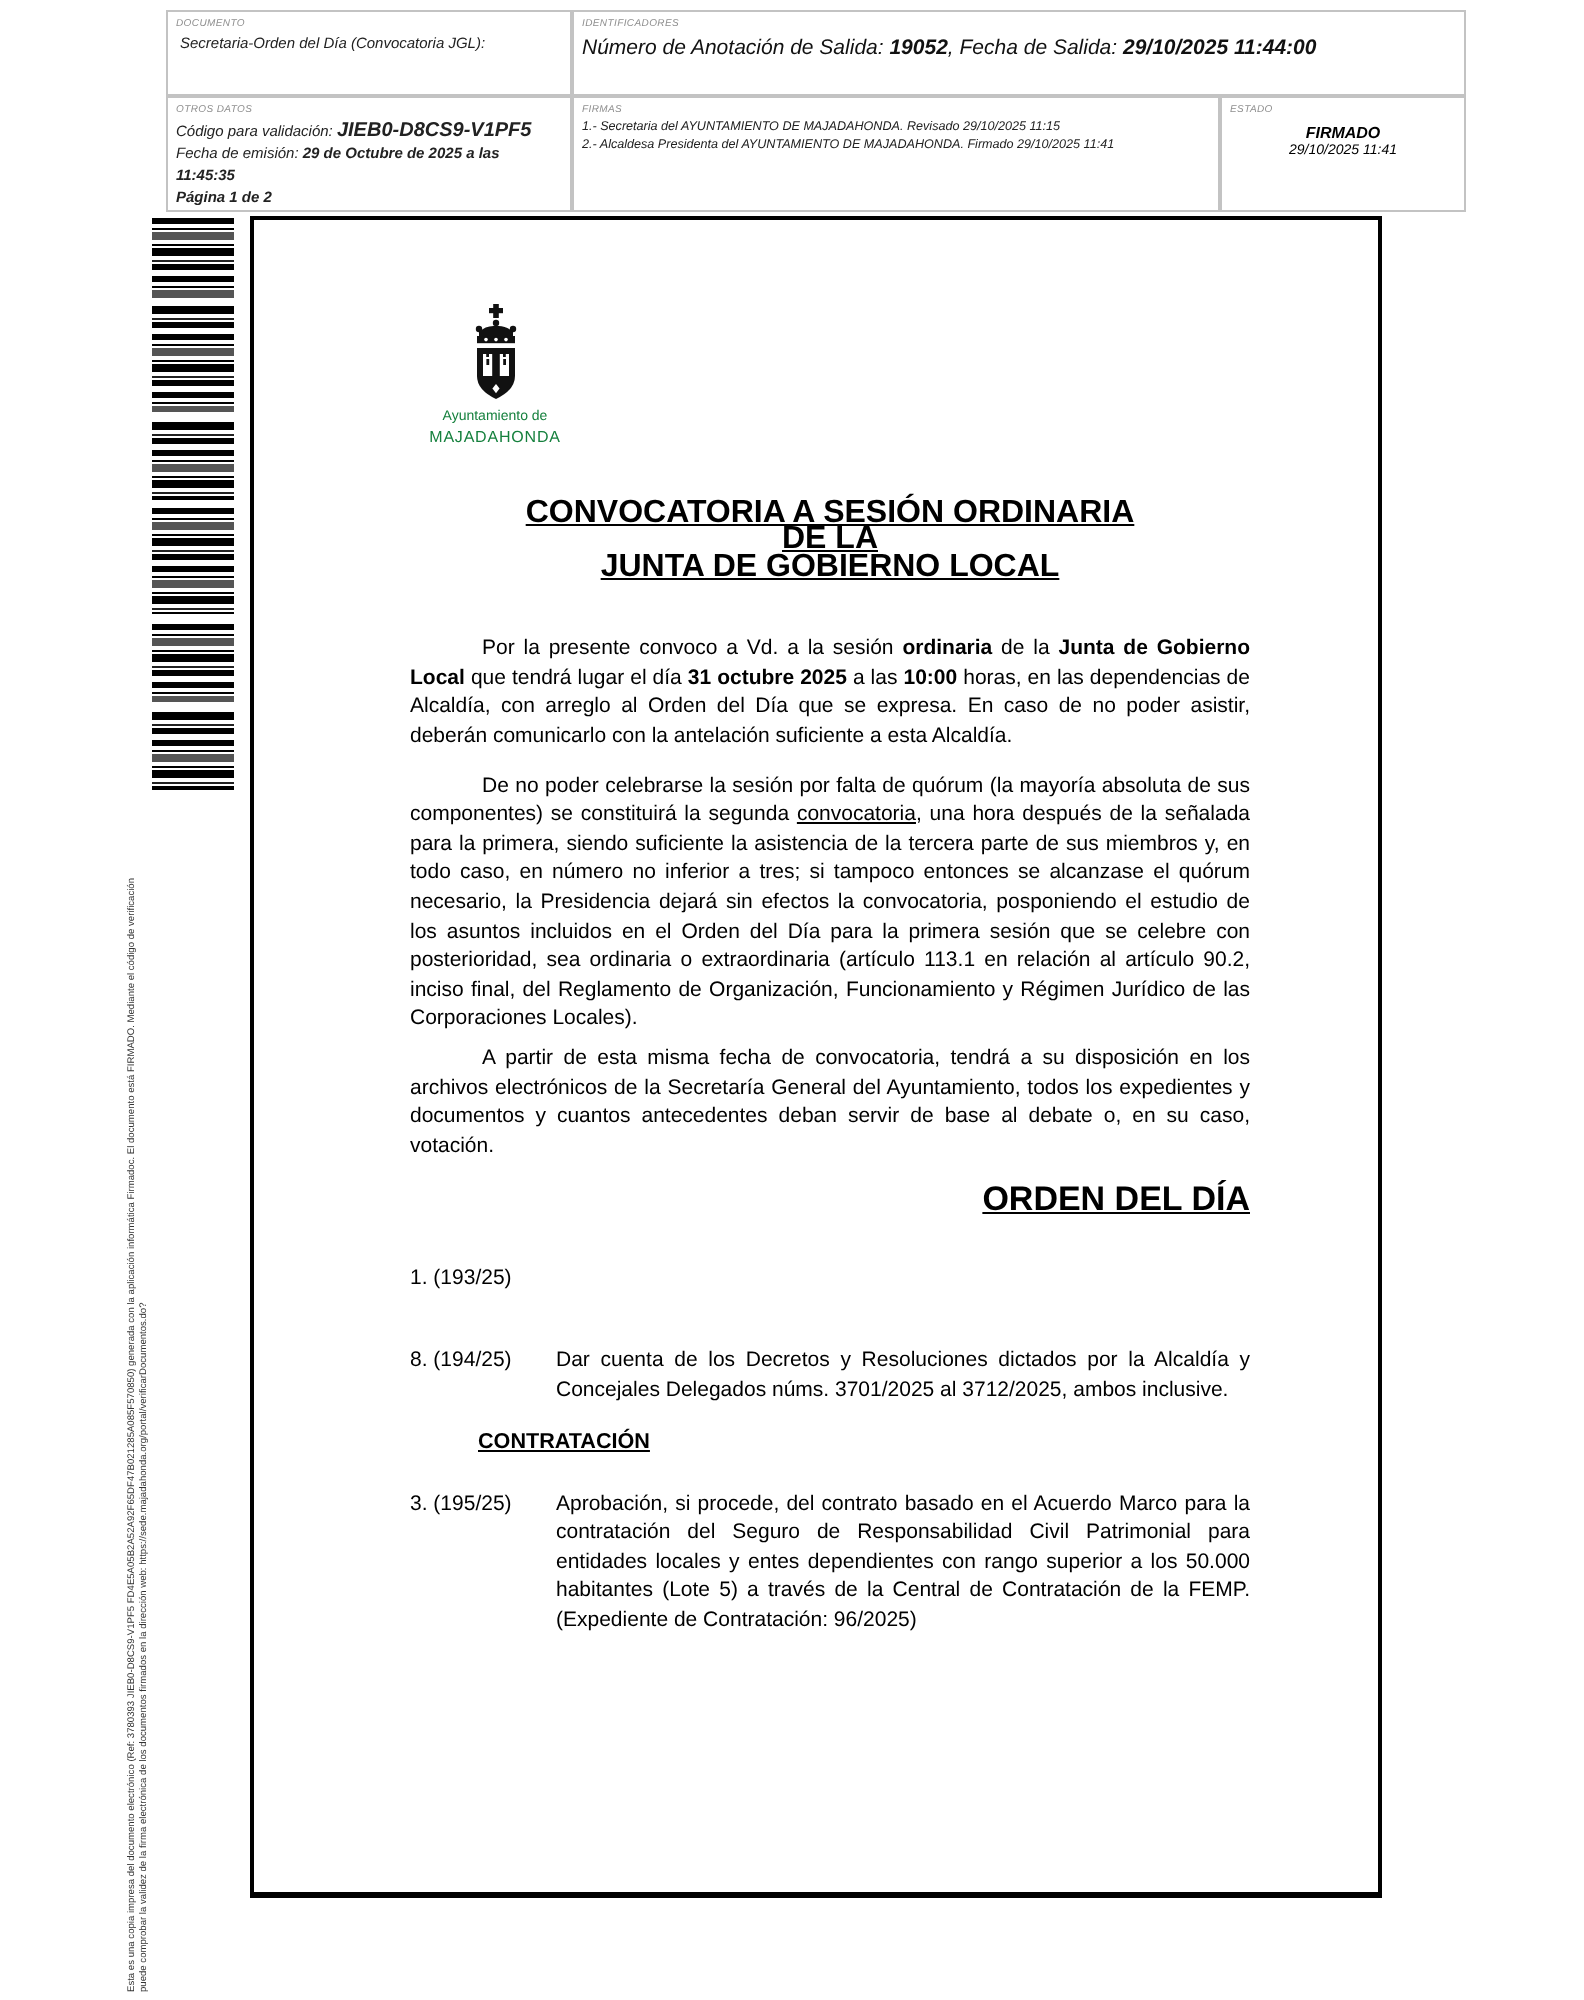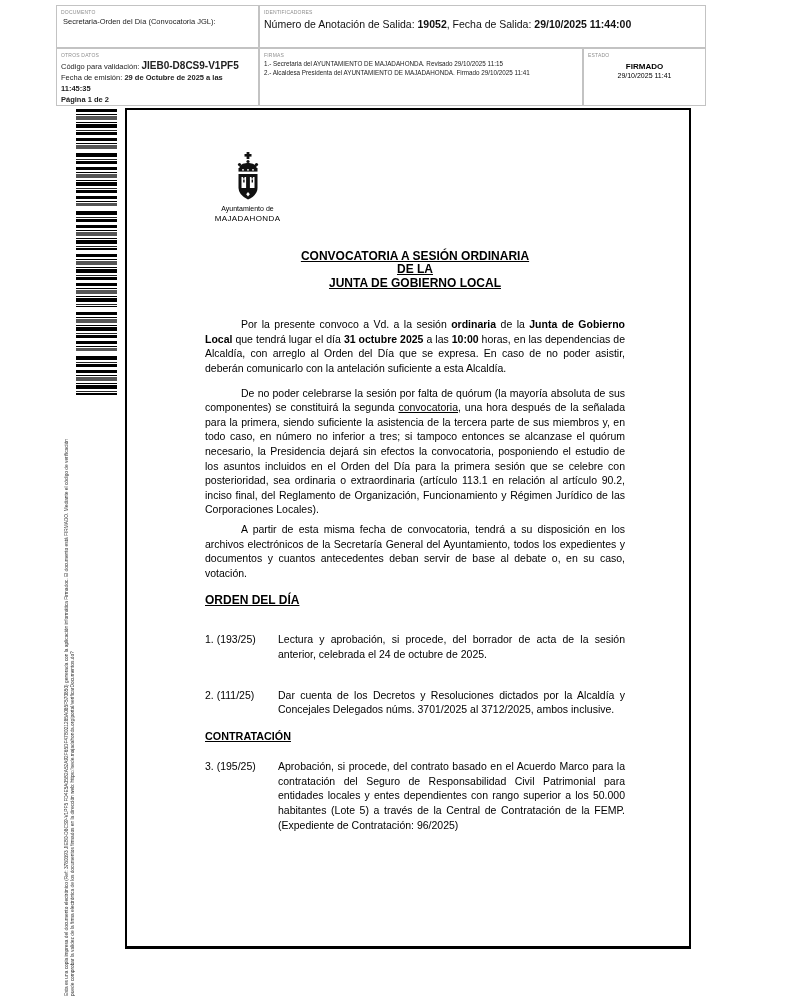--- a/index.html
+++ b/index.html
@@ -3,22 +3,22 @@
 <meta charset="utf-8">
 <style>
   html,body{margin:0;padding:0;}
   body{
     width:792px;height:1000px;position:relative;background:#ffffff;
     font-family:"Liberation Sans",sans-serif;color:#000;overflow:hidden;
     -webkit-font-smoothing:antialiased;
   }
   
   .hdr{
-    position:absolute;left:56px;top:5px;width:650px;height:123px;
-    display:grid;grid-template-columns:203px 324px 123px;grid-template-rows:43px 58px;
+    position:absolute;left:83px;top:5px;width:650px;height:123px;
+    display:grid;grid-template-columns:203px 324px 123px;grid-template-rows:43px 58px;font-style:italic;
   }
   .cell{border:1px solid #c3c3c3;background:#fff;padding:2px 4px;overflow:hidden;box-sizing:border-box;}
   .cell.span2{grid-column:2/4;}
   .lbl{font-size:5px;color:#8f8f8f;letter-spacing:.2px;margin:1px 0 2px 0;}
   .doc-line1{font-size:7.5px;color:#222;margin:2px 0 1px 2px;}
   .doc-line2{font-size:13px;font-weight:bold;color:#111;margin-left:2px;margin-top:20px;}
   .ident-text{font-size:10.5px;line-height:14px;color:#111;margin-top:1px;}
   .ident-text b{font-weight:bold;}
   .otros-line{font-size:7.5px;line-height:11px;color:#222;}
   .otros-line .big{font-weight:bold;font-size:10px;}
@@ -39,44 +39,44 @@
     position:absolute;left:64px;top:996px;width:716px;
     transform:rotate(-90deg);transform-origin:0 0;
     font-size:4.8px;line-height:6.4px;color:#333;white-space:nowrap;
   }
   
   .page{
     position:absolute;left:125px;top:108px;width:562px;height:836px;
     border:2px solid #000;border-bottom-width:3px;background:#fff;
   }
   .crest{position:absolute;left:106px;top:42px;width:30px;height:50px;}
-  .logo-text{position:absolute;left:58px;top:95px;width:125px;text-align:center;color:#000000;}
+  .logo-text{position:absolute;left:58px;top:95px;width:125px;text-align:center;color:#15803d;}
   .logo-text .l1{font-size:7px;line-height:8.5px;}
   .logo-text .l2{font-size:8px;line-height:9.5px;letter-spacing:.4px;}
   .textcol{
     position:absolute;left:78px;top:140px;width:420px;
     font-size:10.5px;line-height:14.6px;text-align:justify;color:#000;
   }
-  .title{ text-align:center;font-weight:bold;font-size:12px;line-height:13.4px;}
+  .title{ text-align:center;font-weight:bold;font-size:16px;line-height:13.4px;}
   .title span{text-decoration:underline;}
   .para{margin:0;text-indent:36px;}
   .p1{margin-top:27px;}
   .p2{margin-top:10px;}
   .p3{margin-top:5px;}
   .bu{font-weight:normal;text-decoration:underline;}
-  .orden-h{margin-top:13px;text-align:left;font-weight:bold;font-size:12px;line-height:14px;}
+  .orden-h{margin-top:13px;text-align:right;font-weight:bold;font-size:17px;line-height:14px;}
   .orden-h span{text-decoration:underline;}
   .item{display:flex;margin:0;}
   .item .num{width:73px;flex:none;text-align:left;}
   .item .txt{flex:1;text-align:justify;}
   .item1{margin-top:25px;justify-content:space-between;}
   .item2{margin-top:26px;}
   .item3{margin-top:16px;}
   .section-h{margin-top:12px;font-weight:bold;font-size:10.8px;}
-  .section-h span{text-decoration:underline;}
+  .section-h span{text-decoration:underline;margin-left:34px;}
 </style>
 </head>
 <body>
 
 <div class="hdr">
   <div class="cell">
     <div class="lbl">DOCUMENTO</div>
     <div class="doc-line1">Secretaria-Orden del Día (Convocatoria JGL):</div>
     <div class="doc-line2">251031 JGL Orden del Día</div>
   </div>
@@ -149,25 +149,24 @@
     <p class="para p1"><span>Por la presente convoco a Vd. a la sesión </span><b>ordinaria</b><span> de la </span><b>Junta de Gobierno Local</b><span> que tendrá lugar el día </span><b>31 octubre 2025</b><span> a las </span><b>10:00</b><span> horas, en las dependencias de Alcaldía, con arreglo al Orden del Día que se expresa. En caso de no poder asistir, deberán comunicarlo con la antelación suficiente a esta Alcaldía.</span></p>
 
     <p class="para p2"><span>De no poder celebrarse la sesión por falta de quórum (la mayoría absoluta de sus componentes) se constituirá la segunda </span><span class="bu">convocatoria</span><span>, una hora después de la señalada para la primera, siendo suficiente la asistencia de la tercera parte de sus miembros y, en todo caso, en número no inferior a tres; si tampoco entonces se alcanzase el quórum necesario, la Presidencia dejará sin efectos la convocatoria, posponiendo el estudio de los asuntos incluidos en el Orden del Día para la primera sesión que se celebre con posterioridad, sea ordinaria o extraordinaria (artículo 113.1 en relación al artículo 90.2, inciso final, del Reglamento de Organización, Funcionamiento y Régimen Jurídico de las Corporaciones Locales).</span></p>
 
     <p class="para p3">A partir de esta misma fecha de convocatoria, tendrá a su disposición en los archivos electrónicos de la Secretaría General del Ayuntamiento, todos los expedientes y documentos y cuantos antecedentes deban servir de base al debate o, en su caso, votación.</p>
 
     <div class="orden-h"><span>ORDEN DEL DÍA</span></div>
 
     <div class="item item1">
       <div class="num">1. (193/25)</div>
-      <div class="txt">Lectura y aprobación, si procede, del borrador de acta de la sesión anterior, celebrada el 24 de octubre de 2025.</div>
     </div>
 
     <div class="item item2">
-      <div class="num">2. (111/25)</div>
+      <div class="num">8. (194/25)</div>
       <div class="txt">Dar cuenta de los Decretos y Resoluciones dictados por la Alcaldía y Concejales Delegados núms. 3701/2025 al 3712/2025, ambos inclusive.</div>
     </div>
 
     <div class="section-h"><span>CONTRATACIÓN</span></div>
 
     <div class="item item3">
       <div class="num">3. (195/25)</div>
       <div class="txt">Aprobación, si procede, del contrato basado en el Acuerdo Marco para la contratación del Seguro de Responsabilidad Civil Patrimonial para entidades locales y entes dependientes con rango superior a los 50.000 habitantes (Lote 5) a través de la Central de Contratación de la FEMP. (Expediente de Contratación: 96/2025)</div>
     </div>
   </div>

